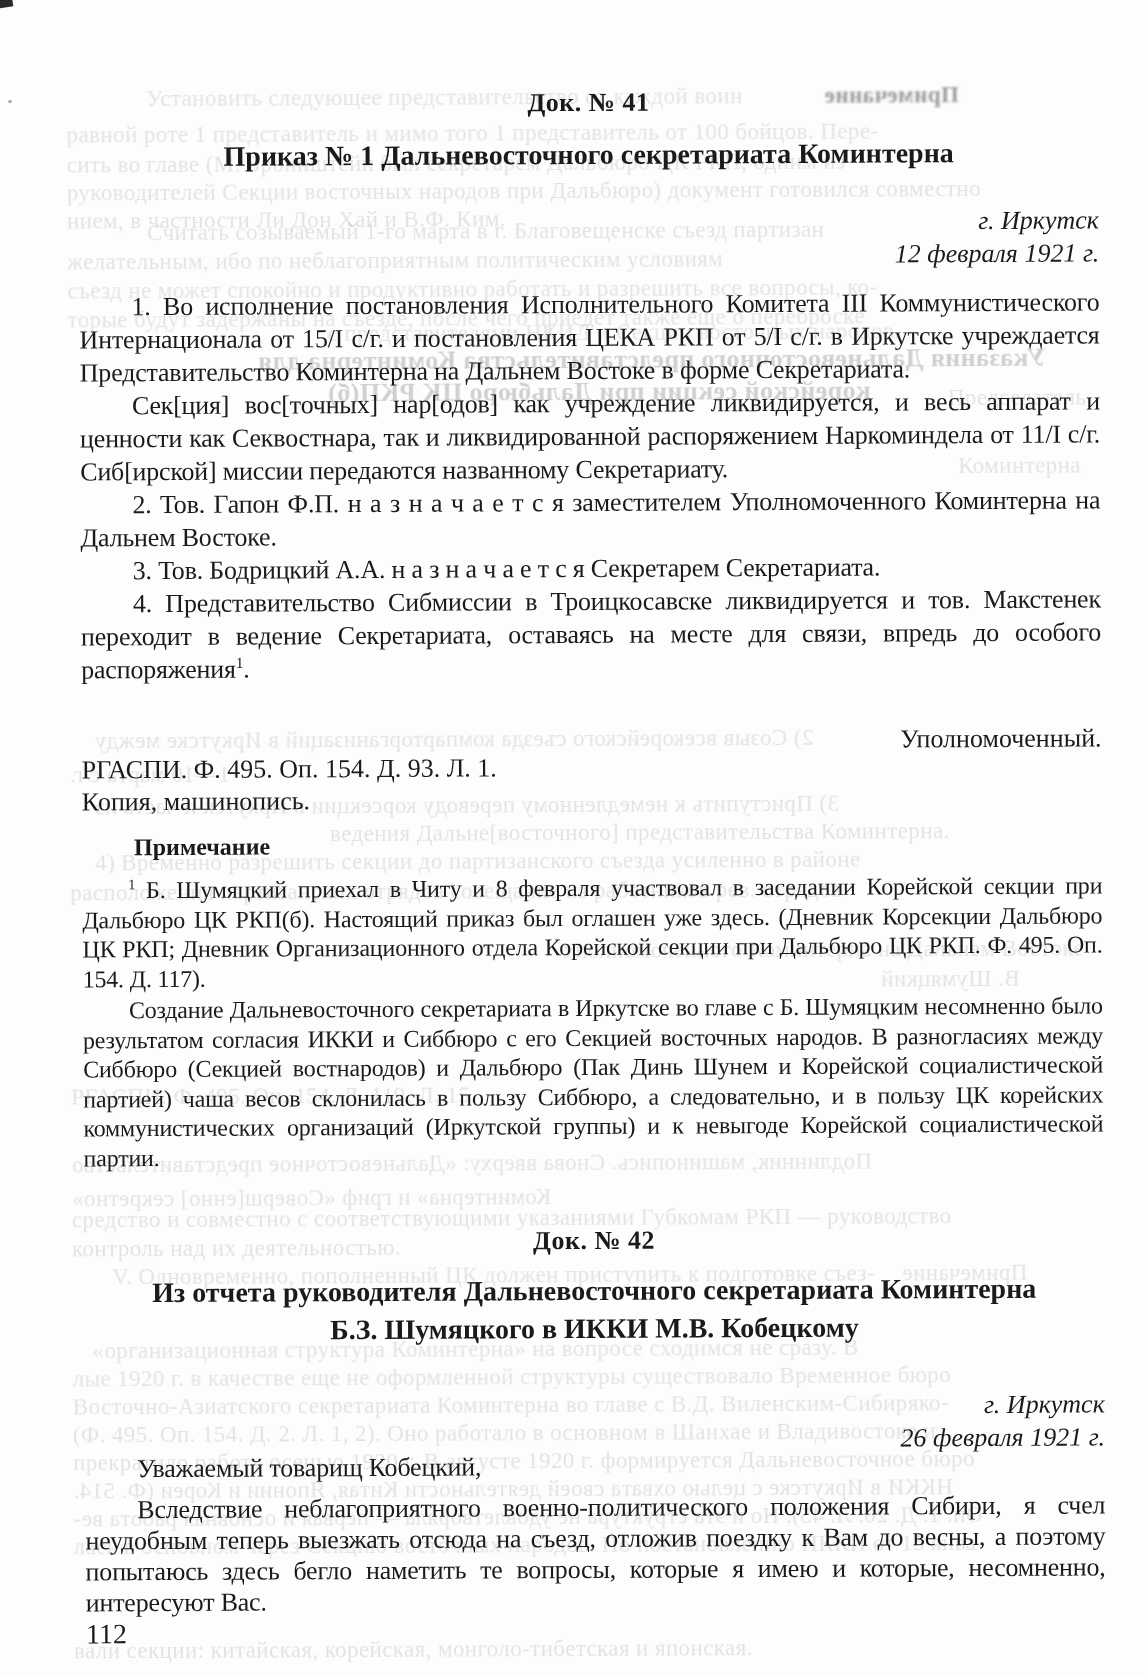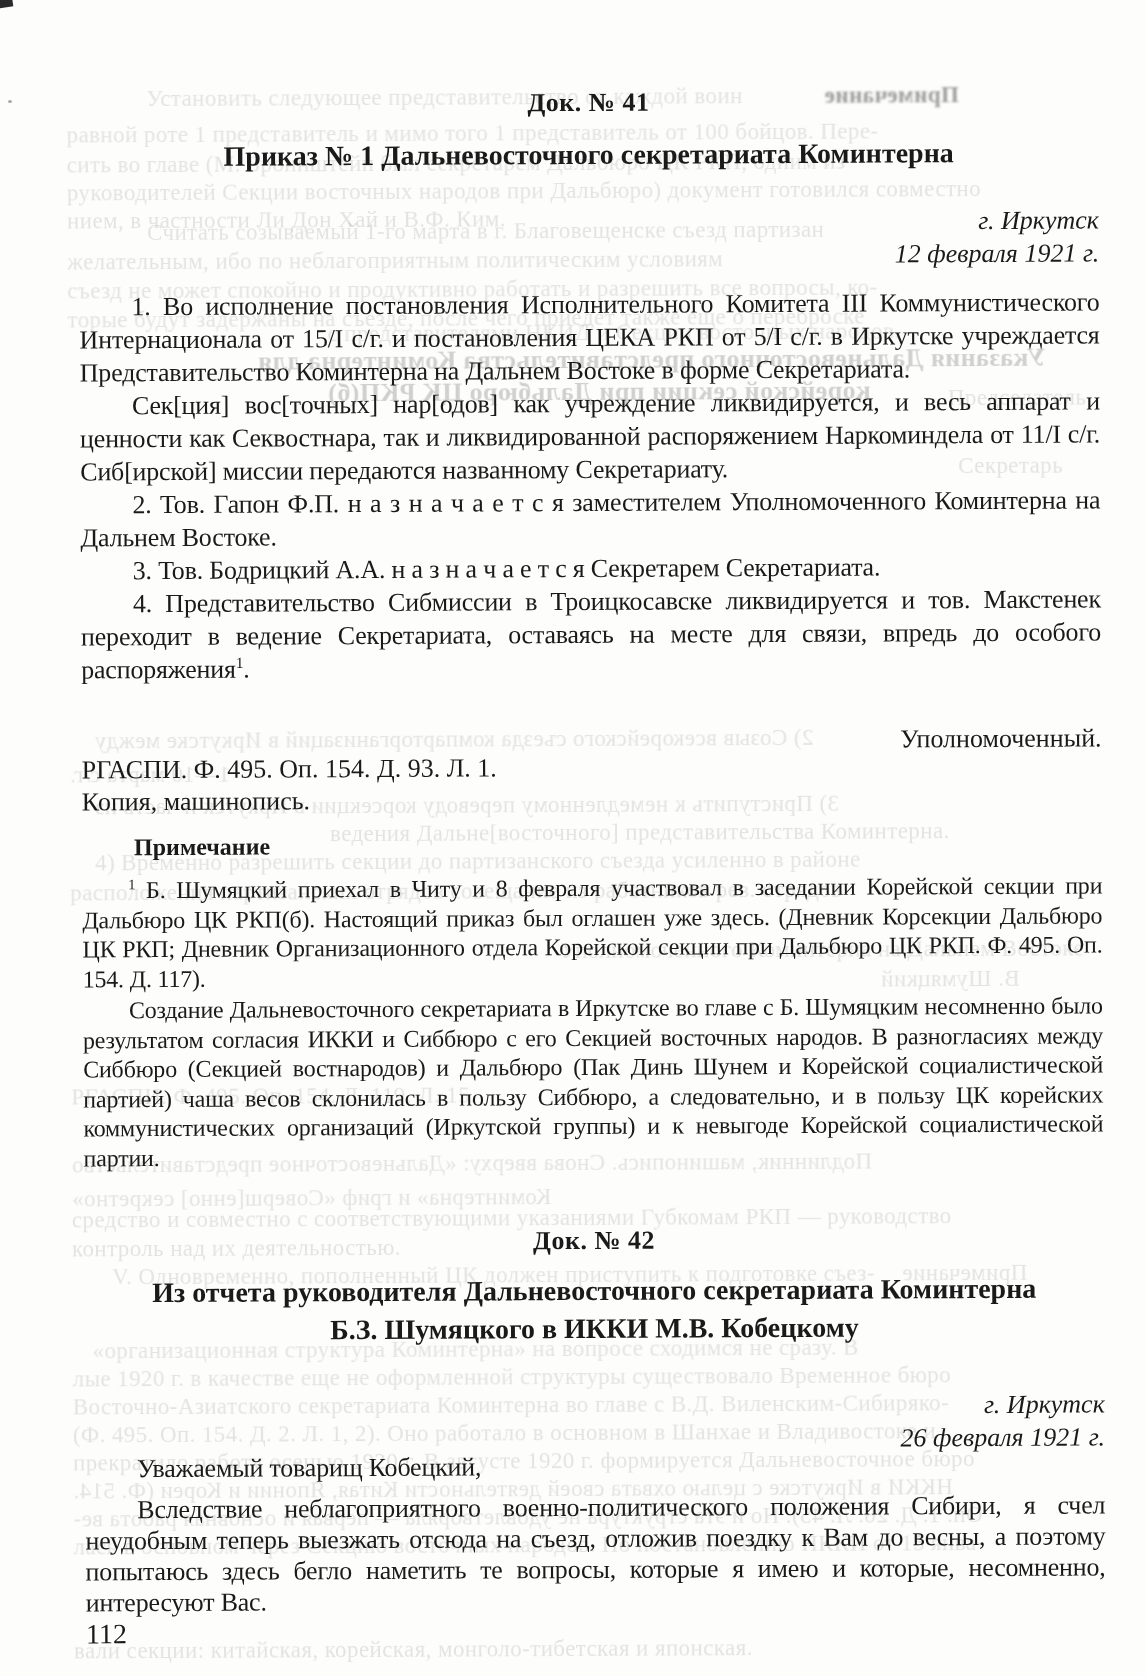--- a/index.html
+++ b/index.html
@@ -58,21 +58,21 @@
     <span class="gh" style="left:70px;top:178px">руководителей Секции восточных народов при Дальбюро) документ готовился совместно</span>
     <span class="gh" style="left:70px;top:206px">нием, в частности Ли Дон Хай и В.Ф. Ким.</span>
     <span class="gh" style="left:330px;top:320px">с представителями НКИД и Секции восточных народов.</span>
     <span class="gh" style="left:150px;top:218px">Считать созываемый 1-го марта в г. Благовещенске съезд партизан</span>
     <span class="gh" style="left:70px;top:247px">желательным, ибо по неблагоприятным политическим условиям</span>
     <span class="gh" style="left:70px;top:276px">съезд не может спокойно и продуктивно работать и разрешить все вопросы, ко-</span>
     <span class="gh" style="left:70px;top:305px">торые будут задержаны на съезде, после чего приедет также еще о переброске</span>
     <span class="gh gb" style="left:260px;top:345px"><span class="gm">Указания Дальневосточного представительства Коминтерна для</span></span>
     <span class="gh gb" style="left:330px;top:377px"><span class="gm">корейской секции при Дальбюро ЦК РКП(б)</span></span>
     <span class="gh" style="left:950px;top:387px">Председатель</span>
-    <span class="gh" style="left:960px;top:455px">Секретарь</span>
+    <span class="gh" style="left:960px;top:455px">Коминтерна</span>
     <span class="gh" style="left:95px;top:726px"><span class="gm">2) Созыв всекорейского съезда компарторганизаций в Иркутске между</span></span>
     <span class="gh" style="left:70px;top:760px"><span class="gm">1—10 марта с/г.</span></span>
     <span class="gh" style="left:95px;top:792px"><span class="gm">3) Приступить к немедленному переводу корсекции в Иркутск и часть из</span></span>
     <span class="gh" style="left:330px;top:820px">ведения Дальне[восточного] представительства Коминтерна.</span>
     <span class="gh" style="left:95px;top:848px">4) Временно разрешить секции до партизанского съезда усиленно в районе</span>
     <span class="gh" style="left:70px;top:878px">расположения партизанских отрядов совещание из работников рев. отрядов</span>
     <span class="gh" style="left:560px;top:938px">Уполномоченного Коминтерна на Дальнем Востоке</span>
     <span class="gh" style="left:880px;top:968px"><span class="gm">В. Шумяцкий</span></span>
     <span class="gh" style="left:70px;top:1082px">РГАСПИ. Ф. 495. Оп. 154. Д. 119. Л. 15.</span>
     <span class="gh" style="left:70px;top:1150px"><span class="gm">Подлинник, машинопись. Снова вверху: «Дальневосточное представительство</span></span>

